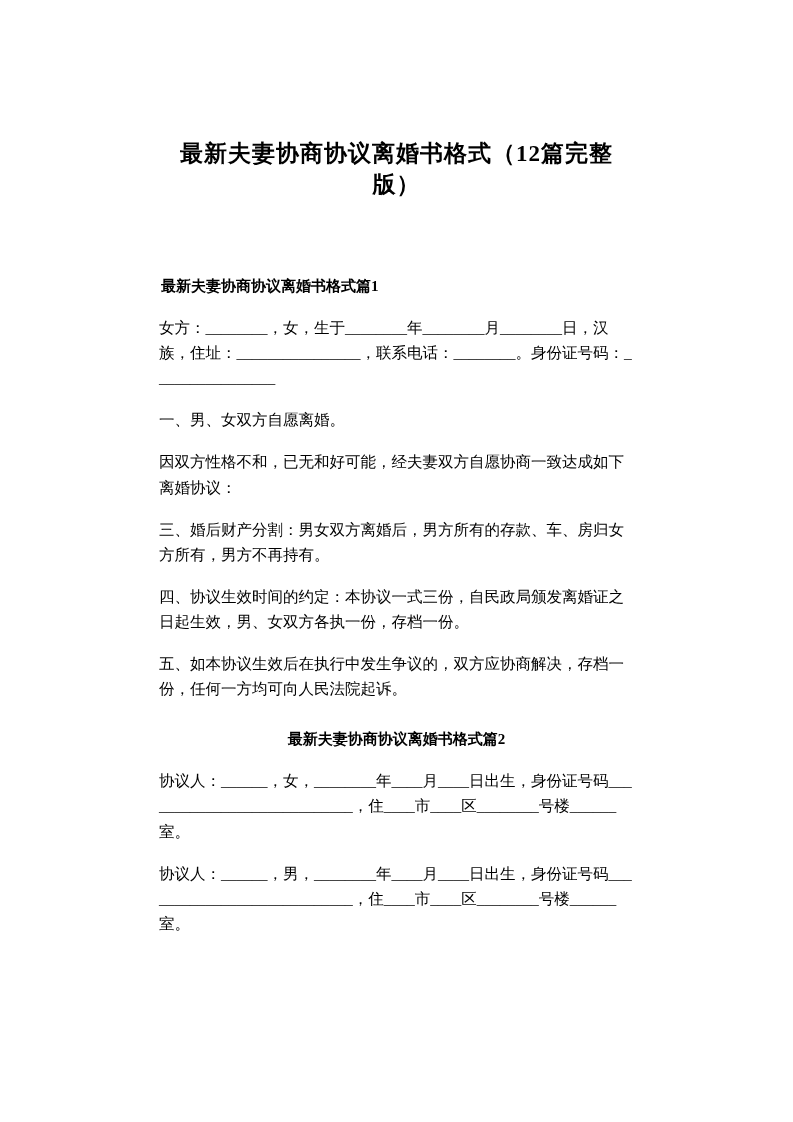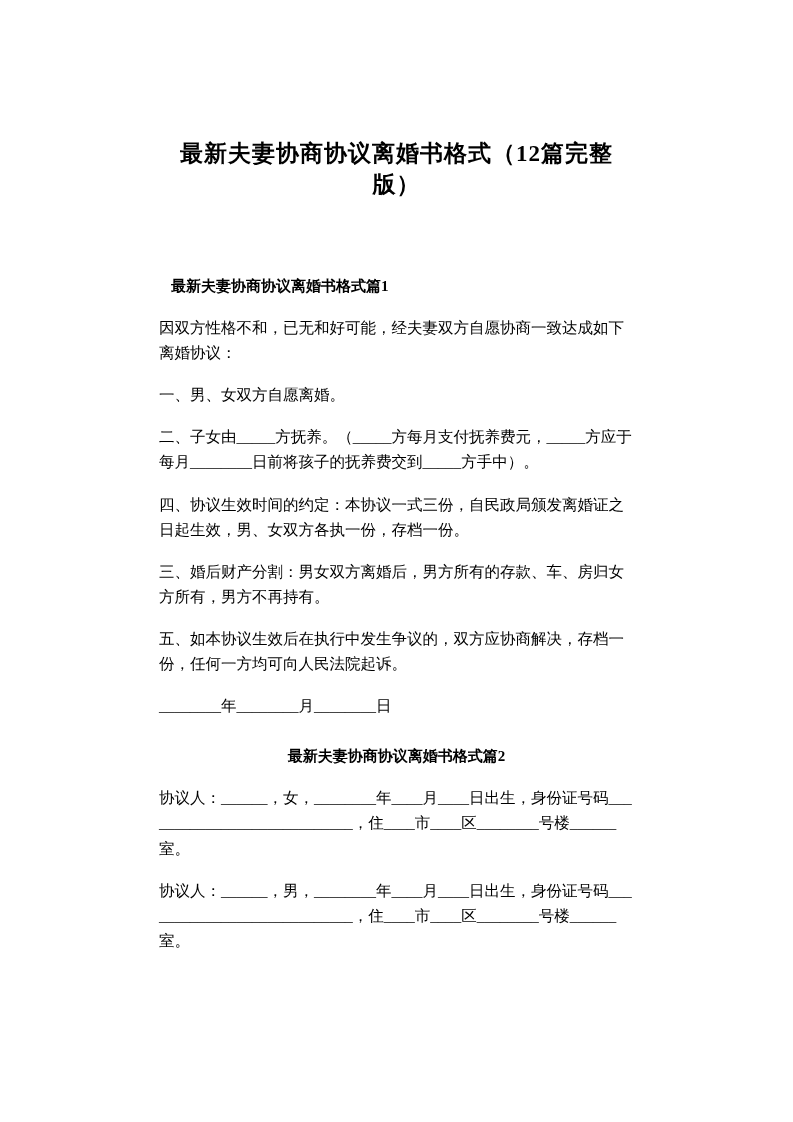--- a/index.html
+++ b/index.html
@@ -20,21 +20,21 @@
   .doc-title {
     font-size: 23px;
     font-weight: bold;
     text-align: center;
     margin: 50px 0 0 0;
     letter-spacing: 1px;
   }
   .section-heading {
     font-size: 15px;
     font-weight: bold;
-    margin: 12px;
+    margin: 2px;
     line-height: 1.6;
   }
   .section-1 .section-heading {
     margin-top: 74px;
   }
   .section-2 .section-heading {
     margin-top: 26px;
     text-align: center;
   }
   .para {
@@ -47,27 +47,26 @@
 </head>
 <body>
 
 <div class="page">
 
   <h1 class="doc-title">最新夫妻协商协议离婚书格式（12篇完整版）</h1>
 
   <div class="section section-1">
     <h2 class="section-heading">最新夫妻协商协议离婚书格式篇1</h2>
 
+    <p class="para">女方：________，女，生于________年________月________日，汉族，住址：________________，联系电话：________。身份证号码：________________</p>
+    <p class="para">一、男、女双方自愿离婚。</p>
     <p class="para">因双方性格不和，已无和好可能，经夫妻双方自愿协商一致达成如下离婚协议：</p>
-    <p class="para">一、男、女双方自愿离婚。</p>
-    <p class="para">二、子女由_____方抚养。（_____方每月支付抚养费元，_____方应于每月________日前将孩子的抚养费交到_____方手中）。</p>
+    <p class="para">三、婚后财产分割：男女双方离婚后，男方所有的存款、车、房归女方所有，男方不再持有。</p>
     <p class="para">四、协议生效时间的约定：本协议一式三份，自民政局颁发离婚证之日起生效，男、女双方各执一份，存档一份。</p>
-    <p class="para">三、婚后财产分割：男女双方离婚后，男方所有的存款、车、房归女方所有，男方不再持有。</p>
     <p class="para">五、如本协议生效后在执行中发生争议的，双方应协商解决，存档一份，任何一方均可向人民法院起诉。</p>
-    <p class="para">________年________月________日</p>
   </div>
 
   <div class="section section-2">
     <h2 class="section-heading">最新夫妻协商协议离婚书格式篇2</h2>
 
     <p class="para">协议人：______，女，________年____月____日出生，身份证号码____________________________，住____市____区________号楼______室。</p>
     <p class="para">协议人：______，男，________年____月____日出生，身份证号码____________________________，住____市____区________号楼______室。</p>
   </div>
 
 </div>

